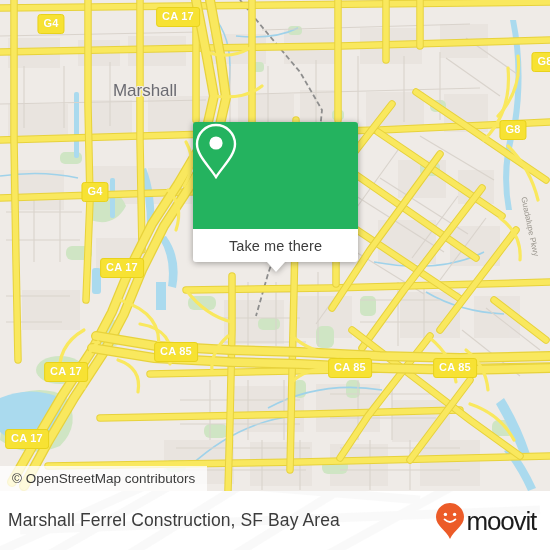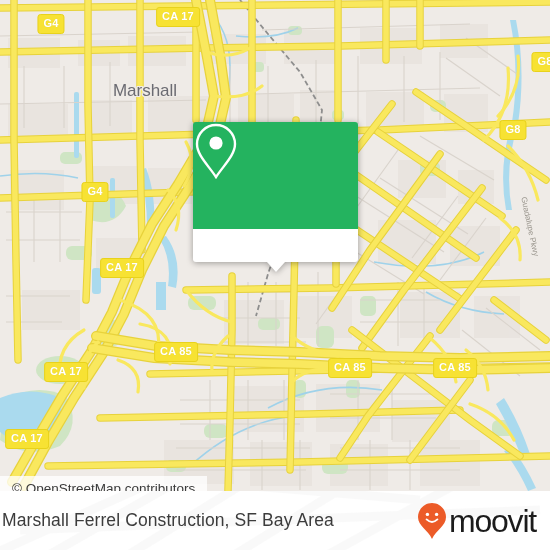--- a/index.html
+++ b/index.html
@@ -79,21 +79,21 @@
   .popup-tail{
     position:absolute;left:50%;bottom:-10px;
     width:0;height:0;margin-left:-9px;
     border-left:9px solid transparent;
     border-right:9px solid transparent;
     border-top:10px solid #ffffff;
   }
 
   
   .attribution{
-    position:absolute;left:0;top:476px;
+    position:absolute;left:0;top:466px;
     height:25px;
     background:rgba(255,255,255,.78);
     display:flex;align-items:center;
     padding:0 12px 0 12px;
     box-sizing:border-box;
   }
   .attribution span{
     font-size:13.5px;color:#3a3a3a;white-space:nowrap;
   }
 
@@ -102,30 +102,30 @@
     position:absolute;left:0;top:491px;width:550px;height:59px;
     background:#ffffff;
     display:flex;align-items:center;
     overflow:hidden;
   }
   .footer-wm{
     position:absolute;left:0;top:-491px;opacity:.045;pointer-events:none;
   }
   .footer-title{
     position:relative;
-    margin-left:2px;
+    margin-left:8px;
     font-size:17.5px;color:#3c3c3c;white-space:nowrap;
     letter-spacing:.1px;
   }
   .brand{
     position:absolute;right:14px;top:50%;transform:translateY(-50%);
     display:flex;align-items:center;gap:2px;
   }
   .brand-word{
-    font-size:32px;color:#1c1c1c;letter-spacing:-1.2px;
+    font-size:26px;color:#1c1c1c;letter-spacing:-1.2px;
     font-weight:500;line-height:34px;
   }
 </style>
 </head>
 <body>
 
 <div id="page">
 
   <div class="map">
 
@@ -424,20 +424,21 @@
     <div class="shield" style="left:27px;top:439px;">CA 17</div>
 
     <div class="popup">
       <div class="popup-head">
         <svg width="46" height="58" viewBox="0 0 46 58">
           <path d="M23 3 C12.5 3 4 11.5 4 22 C4 33 15 43 23 55 C31 43 42 33 42 22 C42 11.5 33.5 3 23 3 Z" fill="none" stroke="#ffffff" stroke-width="2.4"></path>
           <circle cx="23" cy="21" r="6.6" fill="#ffffff"></circle>
         </svg>
       </div>
       <div class="popup-body">
+        <span class="label">Take me there</span>
         <span class="popup-tail"></span>
       </div>
     </div>
 
     <div class="attribution">
       <span>© OpenStreetMap contributors</span>
     </div>
   </div>
 
   <div class="footer">

